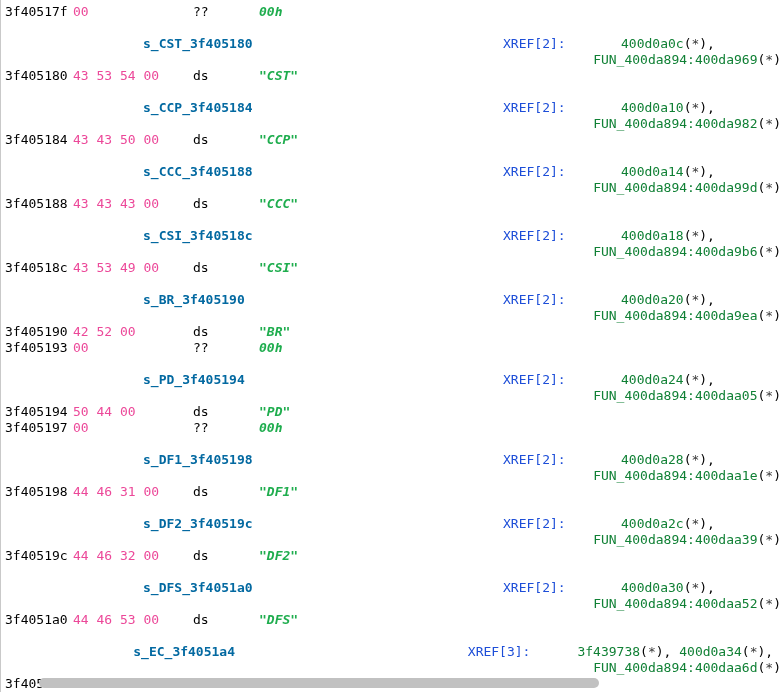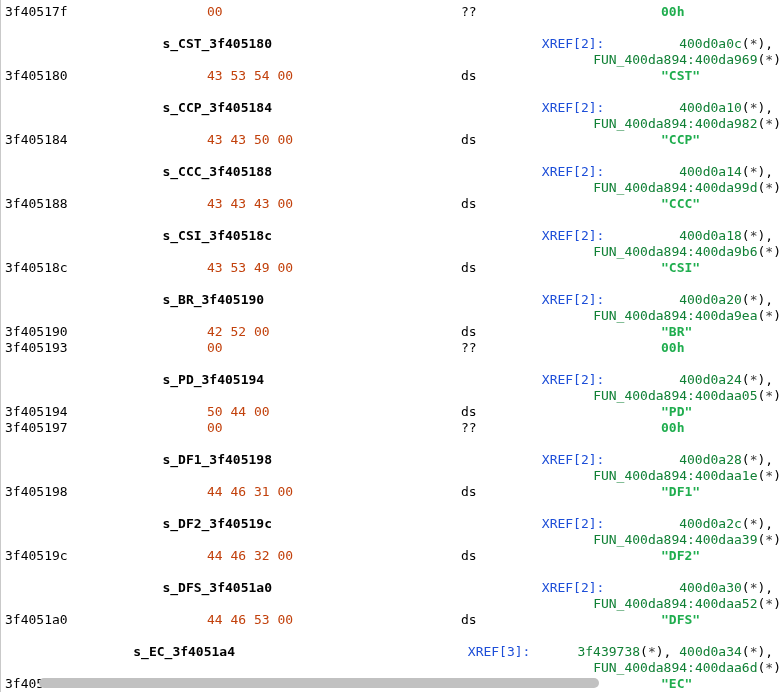--- a/index.html
+++ b/index.html
@@ -22,31 +22,30 @@
     box-sizing: border-box;
     overflow: hidden;
   }
   .listing {
     padding: 4px 0 0 4px;
     white-space: pre;
   }
   .row {
     display: flex;
     height: 16px;
-    justify-content: space-between;
   }
   .col-addr   { width: 68px;  color: #000; }
-  .col-bytes  { width: 120px; color: #c2410c; }
+  .col-bytes  { width: 120px; color: #ec4899; }
   .col-mnem   { width: 66px;  color: #000; }
-  .col-str    { width: 120px; }
+  .col-str    { width: 120px; font-style: italic; }
   .col-str span { color: #1fad4e; }
 
   
   .col-indent    { width: 138px; }
-  .col-label     { width: 360px; color: #000000; font-weight: bold; }
+  .col-label     { width: 360px; color: #0369a1; font-weight: bold; }
   .col-xrefhdr   { width: 118px; color: #1d4ed8; }
   .paren { color: #000; }
   .star  { color: #3a3a3a; }
   .comma { color: #000; }
 
   
   .mnem-qq { color: #000; }
   .operand-hex { color: #1fad4e; font-weight: bold; }
 
   

